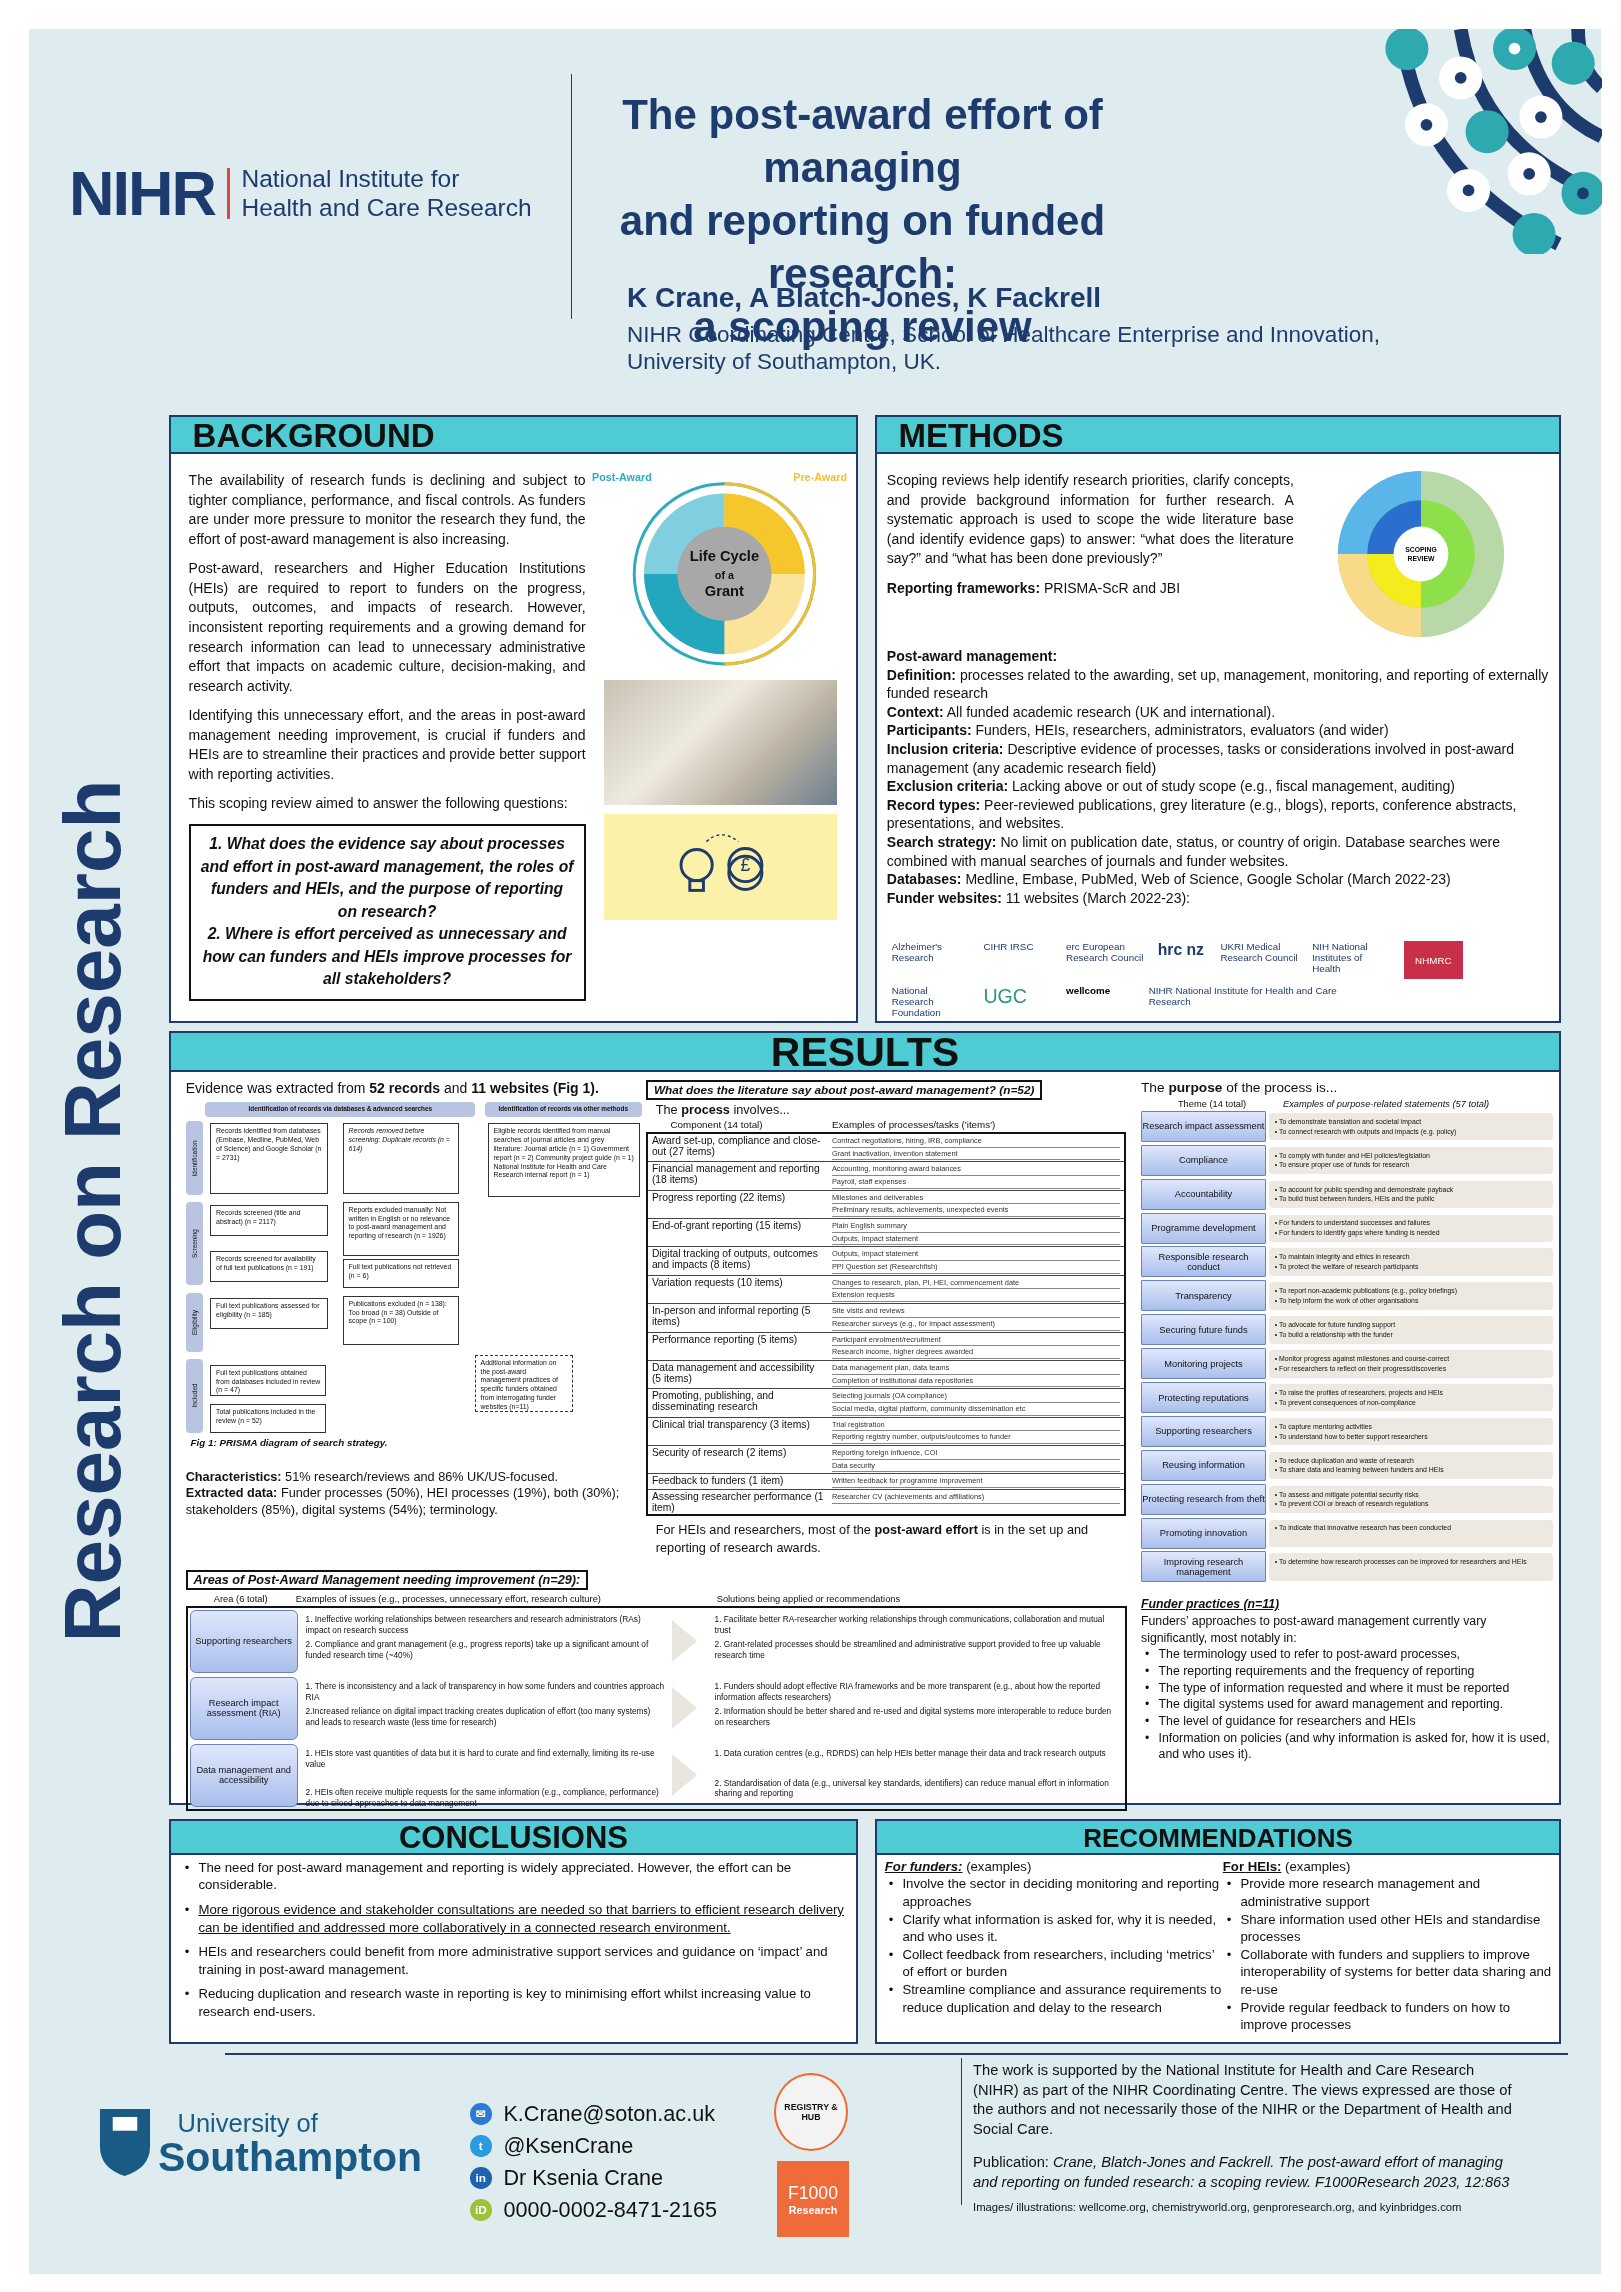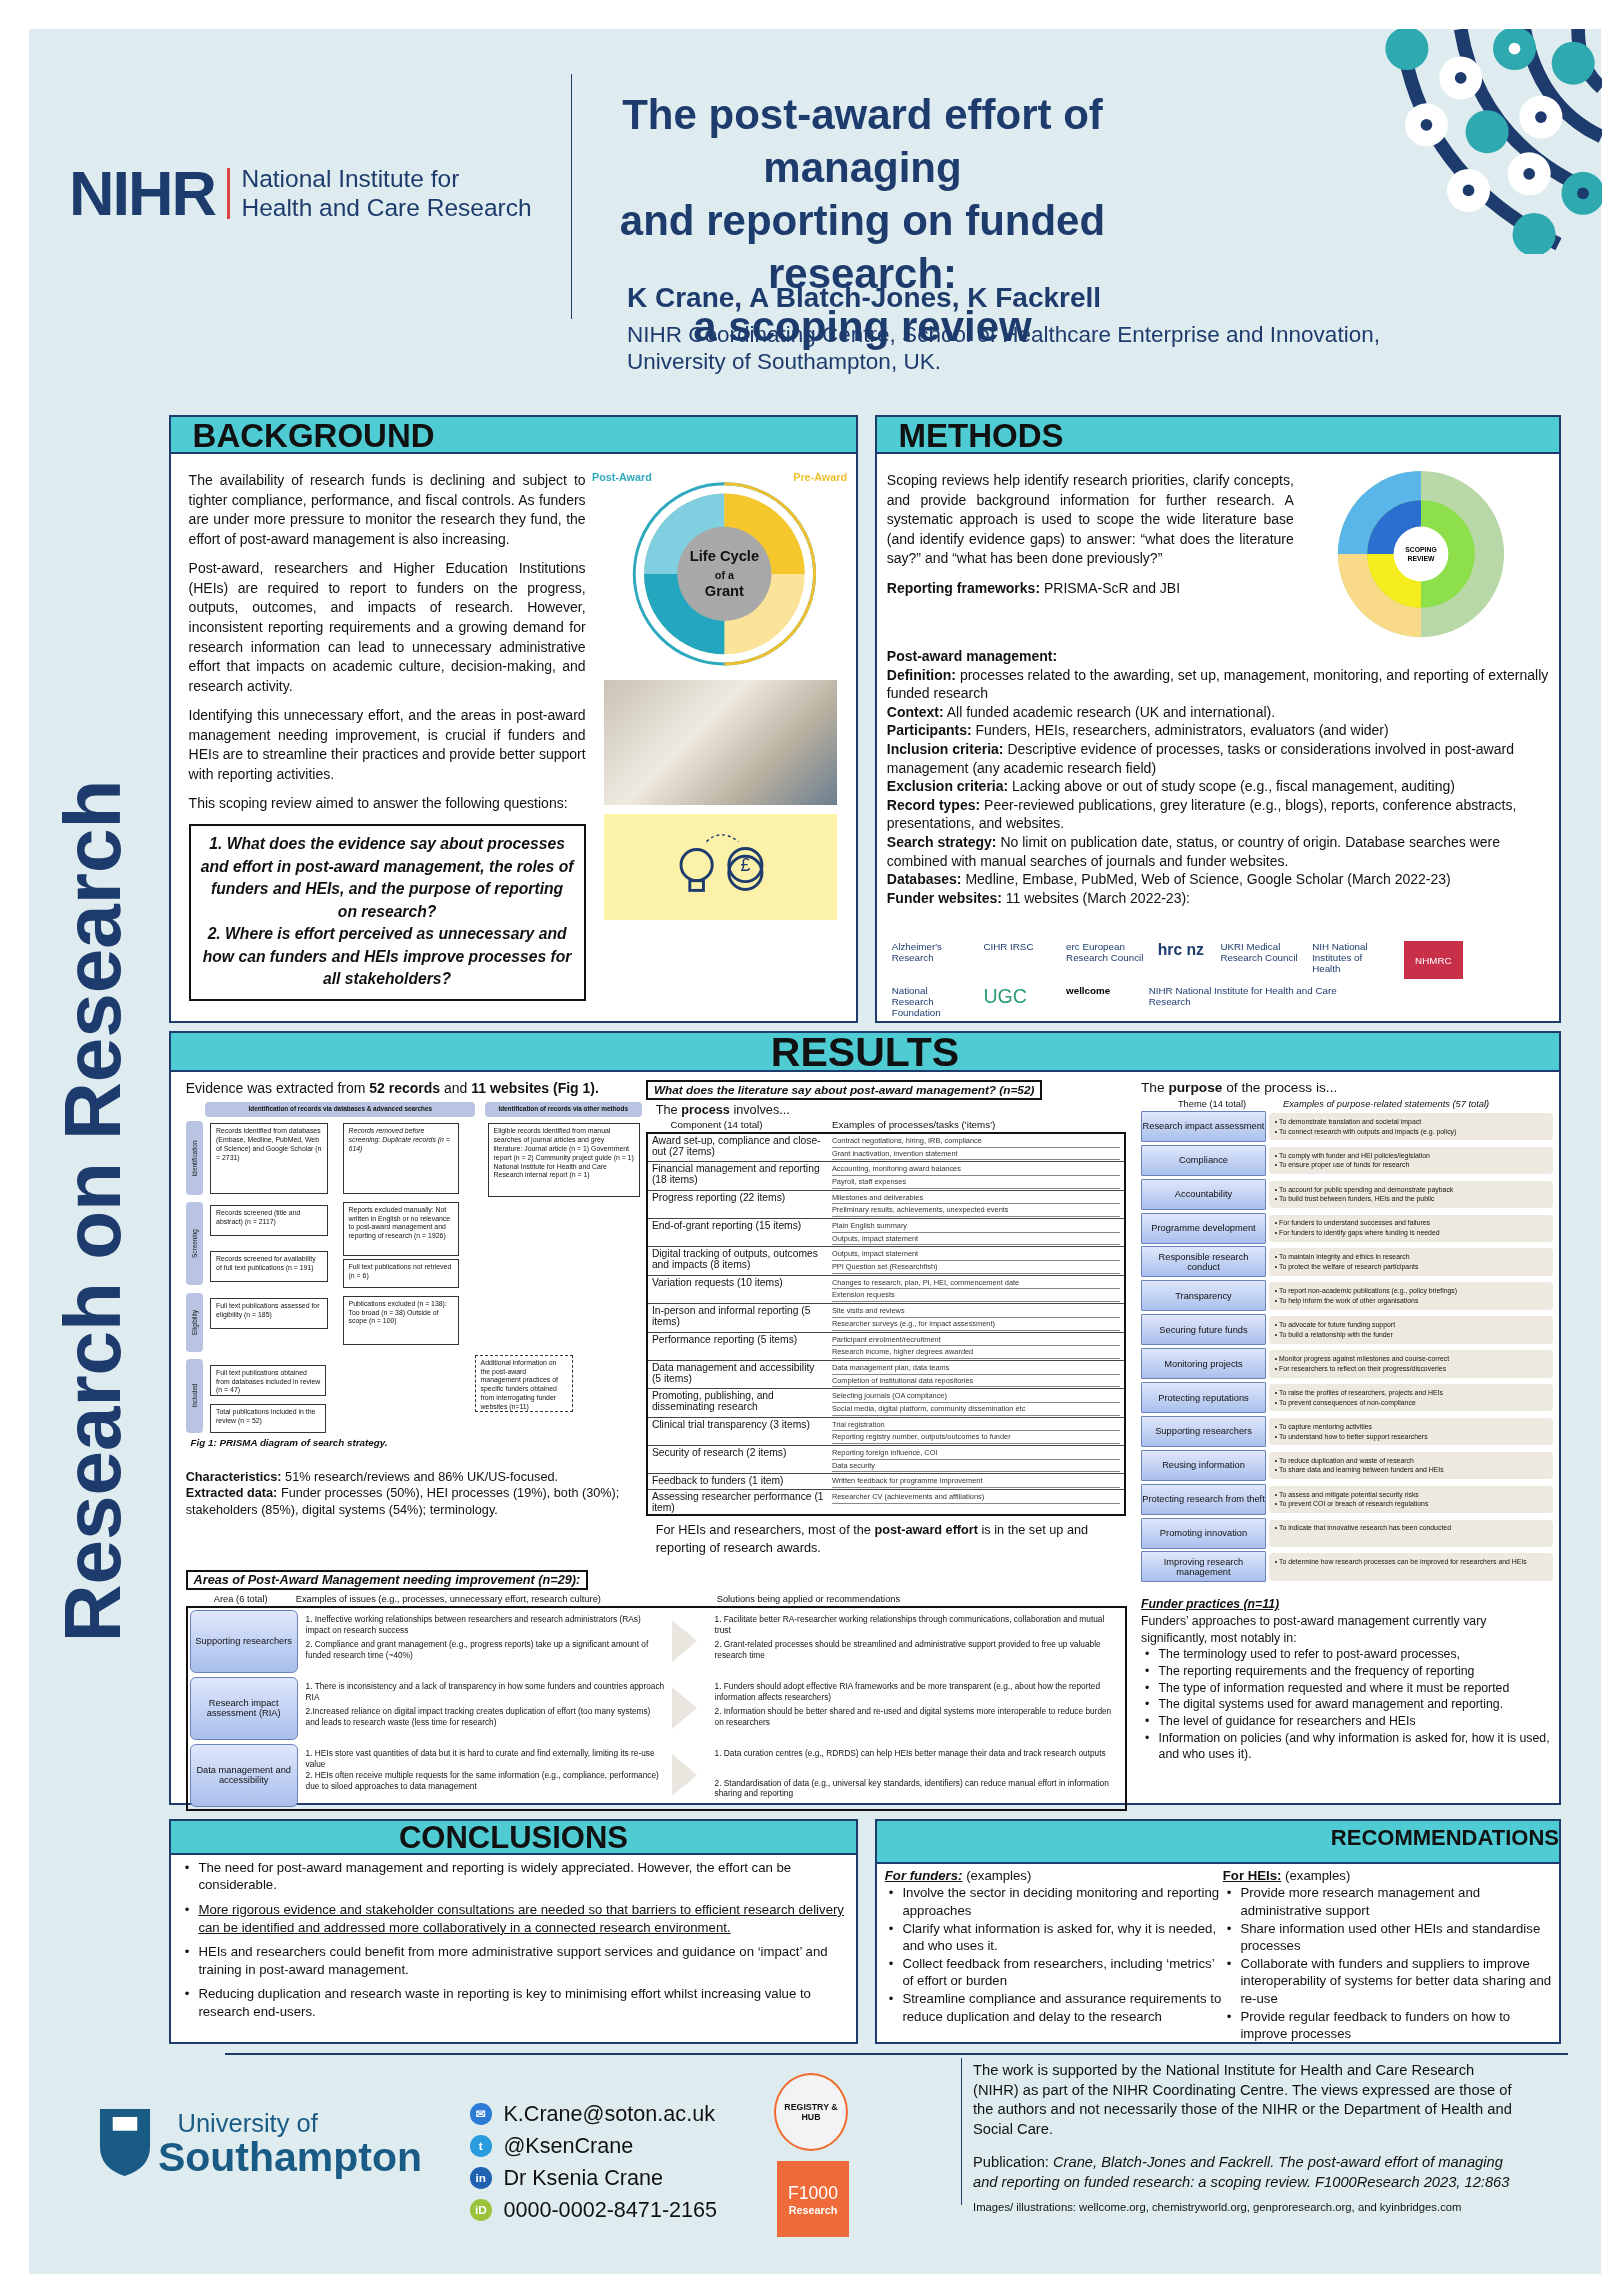--- a/index.html
+++ b/index.html
@@ -41,21 +41,21 @@
 .area-l{width:108px;background:linear-gradient(#dfe7fb,#a9bfec);border:1px solid #6a82b8;border-radius:5.9px;font-size:9.3px;display:flex;align-items:center;justify-content:center;text-align:center;margin:2px}
 .area-m{width:372px;font-size:8.3px;line-height:10.8px;padding:5.9px 5.9px}
 .chev{width:39px;display:flex;align-items:center}
 .chev div{width:0;height:0;border-top:21.6px solid transparent;border-bottom:21.6px solid transparent;border-left:25.5px solid #e9e6df}
 .area-r{flex:1;font-size:8.3px;line-height:10.8px;padding:5.9px 3.9px}
 .bul{padding-left:17.6px;position:relative}
 .bul:before{content:"•";position:absolute;left:3.9px}
 .conc{left:169px;top:1819px;width:689px;height:225px}
 .conc .hdr{height:34px;text-align:center;font-size:31px;line-height:34px}
 .recs{left:875px;top:1819px;width:686px;height:225px}
-.recs .hdr{height:43px;text-align:right;font-size:22px;line-height:34px}
+.recs .hdr{height:34px;text-align:center;font-size:26px;line-height:34px}
 .footer-line{left:225px;top:2053px;width:1343px;height:2px;background:#1e3b6e}
 .contact-row{display:flex;align-items:center;font-size:21.6px;height:32px;color:#111}
 .cicon{width:21.6px;height:21.6px;border-radius:50%;margin-right:11.8px;display:flex;align-items:center;justify-content:center;color:#fff;font-size:11.8px;font-weight:bold}
 </style>
 </head>
 <body>
 
 <div class="poster"></div>
 
 <div class="abs nihr-logo">
@@ -494,21 +494,21 @@
             <div></div>
           </div>
           <div class="area-r">
             <div style="margin-bottom:3.9px">1. Funders should adopt effective RIA frameworks and be more transparent (e.g., about how the reported information affects researchers)</div>
             <div style="margin-bottom:3.9px">2. Information should be better shared and re-used and digital systems more interoperable to reduce burden on researchers</div>
           </div>
         </div>
         <div class="area-row">
           <div class="area-l">Data management and accessibility</div>
           <div class="area-m">
-            <div style="margin-bottom:1px">1. HEIs store vast quantities of data but it is hard to curate and find externally, limiting its re-use value</div>
+            <div style="margin-bottom:18px">1. HEIs store vast quantities of data but it is hard to curate and find externally, limiting its re-use value</div>
             <div style="margin-bottom:3.9px">2. HEIs often receive multiple requests for the same information (e.g., compliance, performance) due to siloed approaches to data management</div>
           </div>
           <div class="chev">
             <div></div>
           </div>
           <div class="area-r">
             <div style="margin-bottom:19px">1. Data curation centres (e.g., RDRDS) can help HEIs better manage their data and track research outputs</div>
             <div style="margin-bottom:3.9px">2. Standardisation of data (e.g., universal key standards, identifiers) can reduce manual effort in information sharing and reporting</div>
           </div>
         </div>

